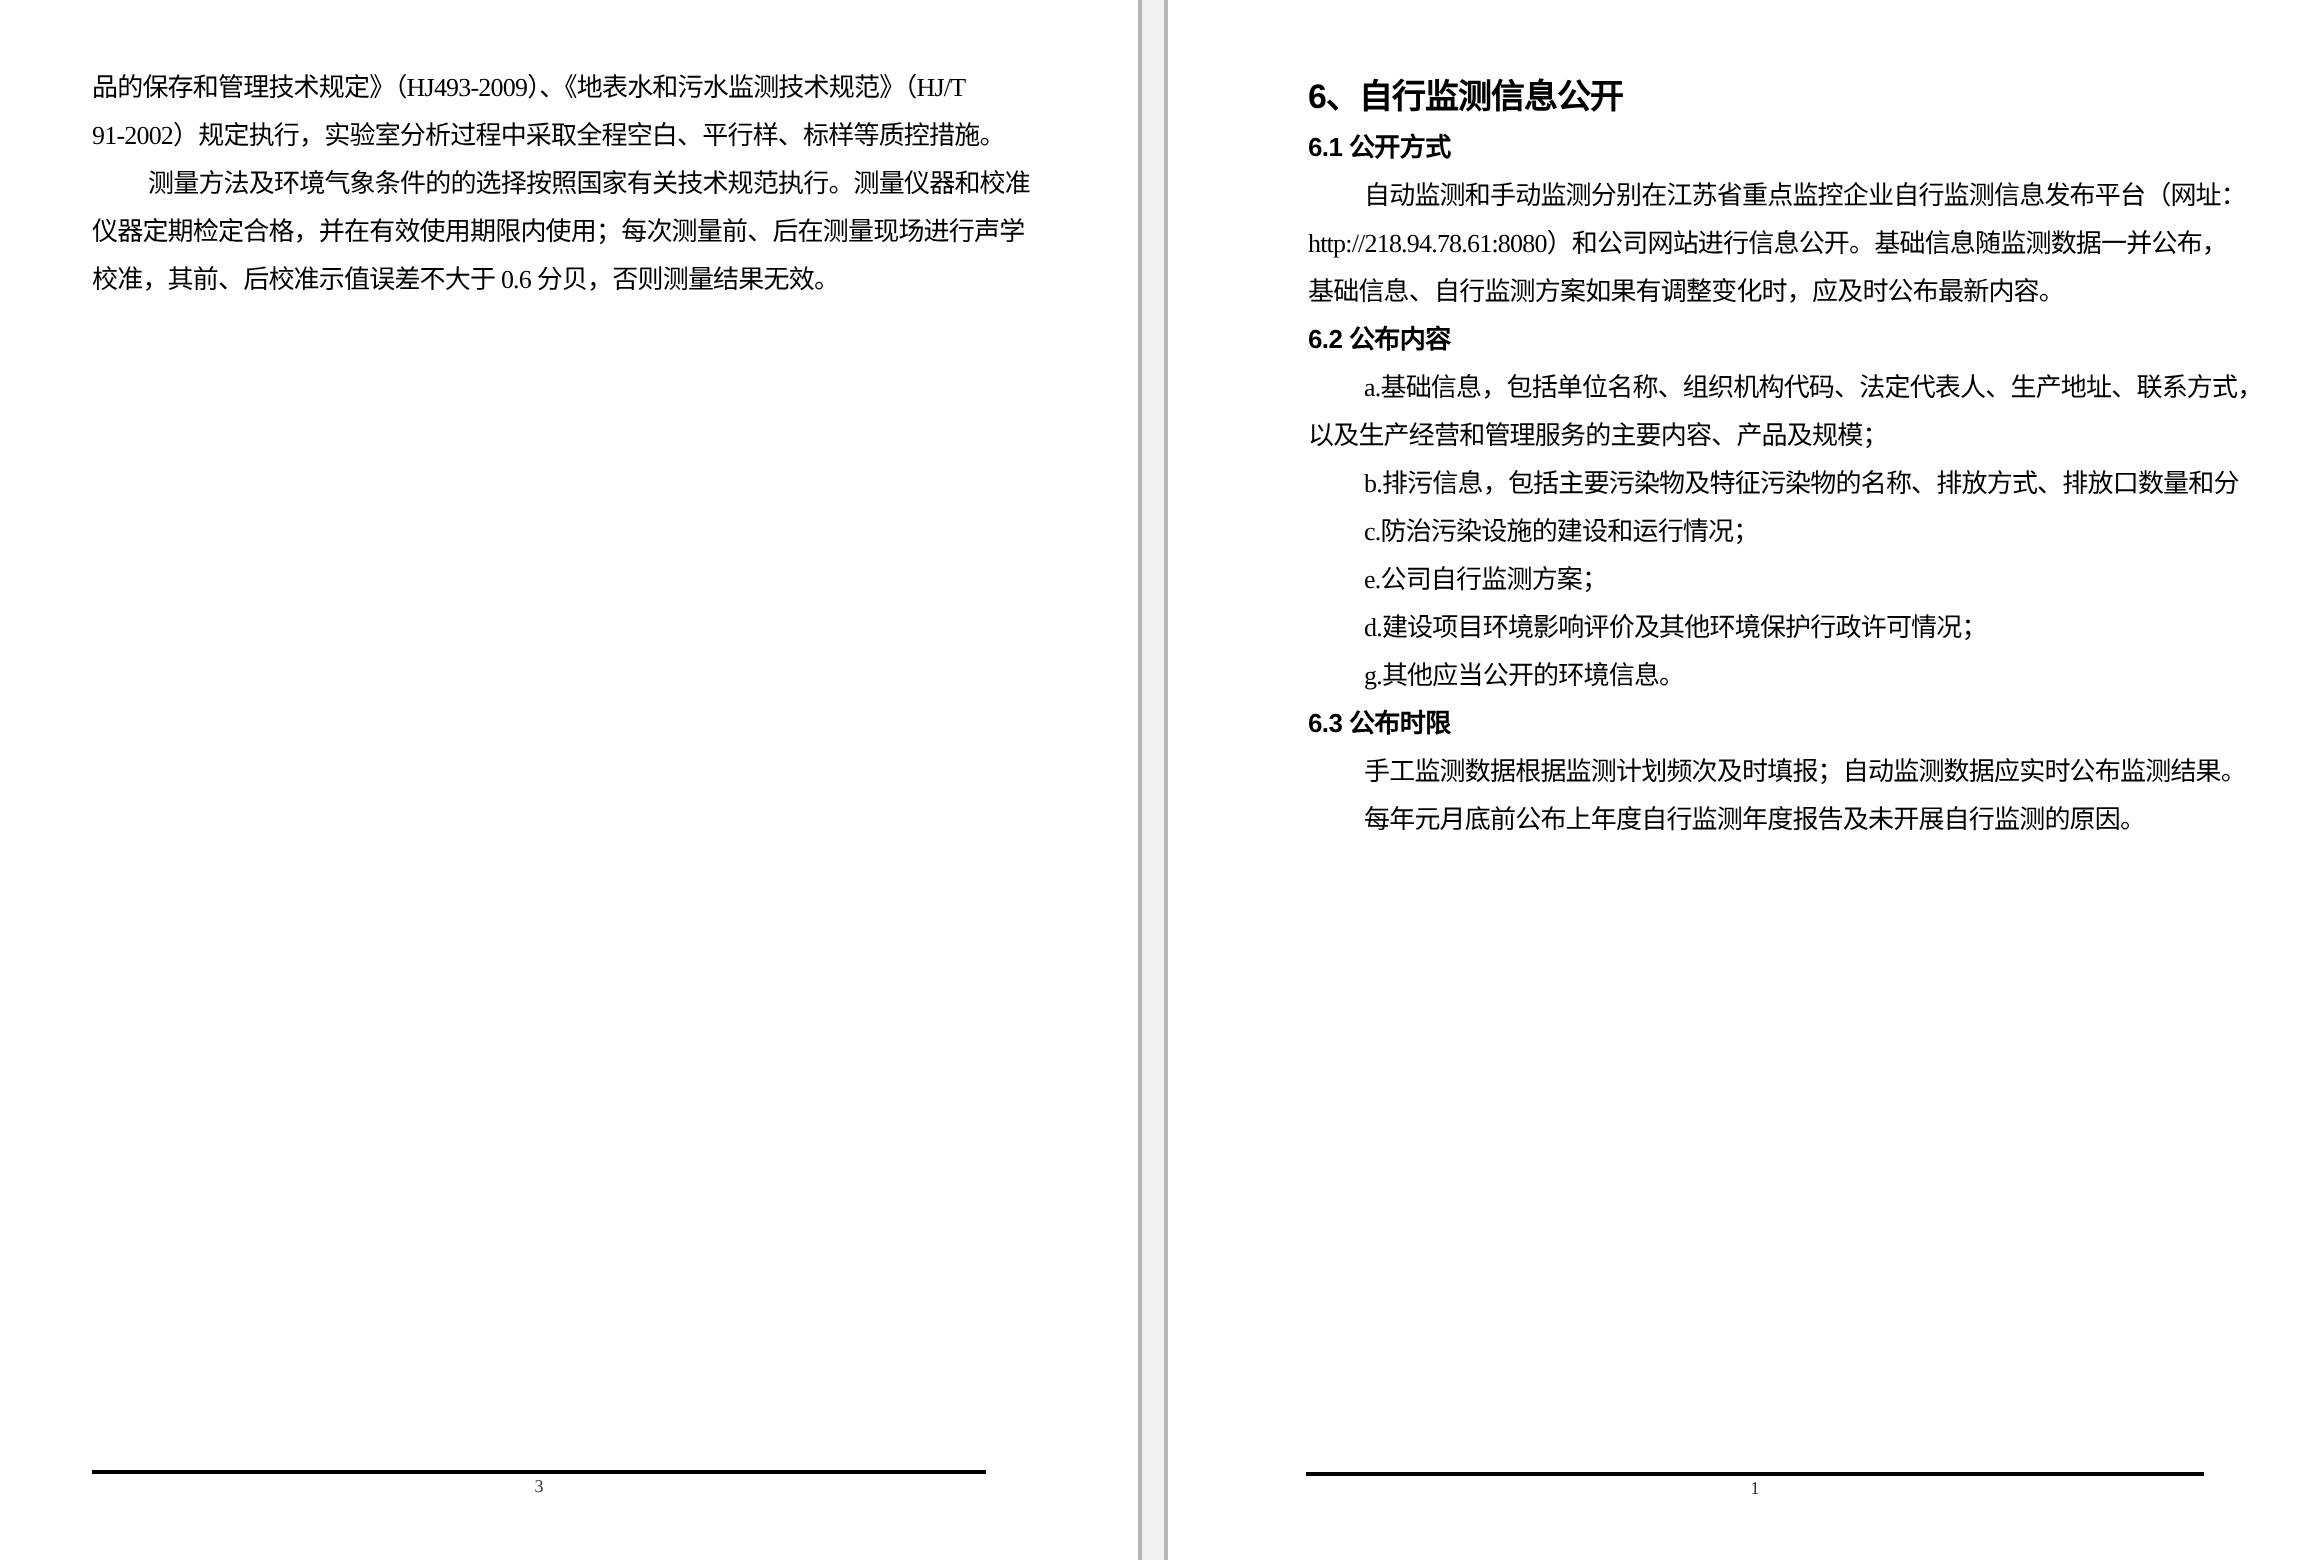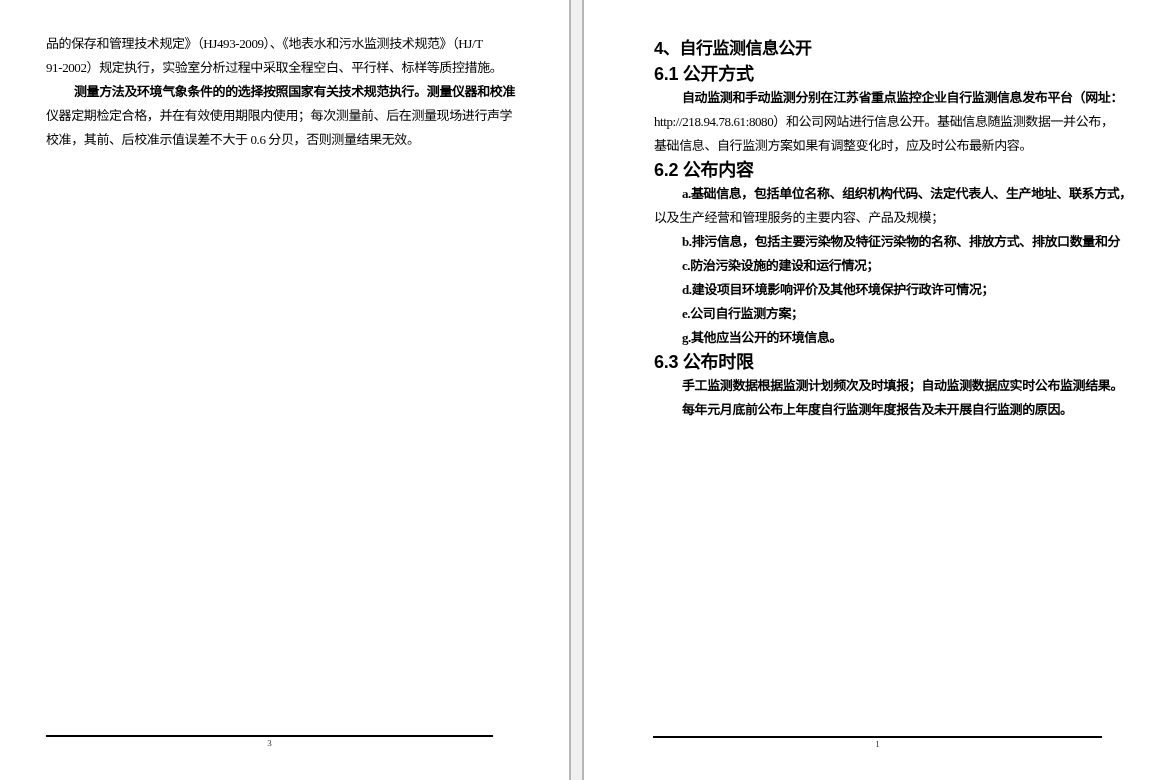--- a/index.html
+++ b/index.html
@@ -37,34 +37,34 @@
   .textblock { position: absolute; }
   .page-left  .textblock { left: 46px; top: 32px; width: 480px; }
   .page-right .textblock { left: 70px; top: 36px; width: 470px; }
   .bline {
     height: 24px;
     line-height: 24px;
     font-size: 13px;
     letter-spacing: -0.4px;
     white-space: nowrap;
   }
-  .indent { padding-left: 28px; font-weight: bold; }
+  .indent { padding-left: 28px; }
   .chapter-heading {
     height: 26px;
     line-height: 26px;
     font-size: 17px;
     font-weight: bold;
     letter-spacing: -0.5px;
     white-space: nowrap;
     font-family: "Liberation Sans", "DejaVu Sans", sans-serif;
   }
   .section-title {
     height: 24px;
     line-height: 24px;
-    font-size: 18px;
+    font-size: 13px;
     font-weight: bold;
     letter-spacing: -0.3px;
     white-space: nowrap;
     font-family: "Liberation Sans", "DejaVu Sans", sans-serif;
   }
   .footer {
     position: absolute;
     text-align: center;
   }
   .page-left  .footer { left: 46px; top: 735px; width: 447px; }
@@ -96,34 +96,34 @@
     <div class="footer">
       <div class="footer-rule"></div>
       <div class="page-number">3</div>
     </div>
   </div>
 
   <div class="gutter"></div>
 
   <div class="page page-right">
     <div class="textblock">
-      <div class="chapter-heading">4、自行监测信息公开</div>
+      <div class="chapter-heading">6、自行监测信息公开</div>
 
       <div class="section-title">6.1 公开方式</div>
       <div class="bline indent">自动监测和手动监测分别在江苏省重点监控企业自行监测信息发布平台（网址：</div>
       <div class="bline">http://218.94.78.61:8080）和公司网站进行信息公开。基础信息随监测数据一并公布，</div>
       <div class="bline">基础信息、自行监测方案如果有调整变化时，应及时公布最新内容。</div>
 
       <div class="section-title">6.2 公布内容</div>
       <div class="bline indent">a.基础信息，包括单位名称、组织机构代码、法定代表人、生产地址、联系方式，</div>
       <div class="bline">以及生产经营和管理服务的主要内容、产品及规模；</div>
       <div class="bline indent">b.排污信息，包括主要污染物及特征污染物的名称、排放方式、排放口数量和分</div>
       <div class="bline indent">c.防治污染设施的建设和运行情况；</div>
+      <div class="bline indent">e.公司自行监测方案；</div>
       <div class="bline indent">d.建设项目环境影响评价及其他环境保护行政许可情况；</div>
-      <div class="bline indent">e.公司自行监测方案；</div>
       <div class="bline indent">g.其他应当公开的环境信息。</div>
 
       <div class="section-title">6.3 公布时限</div>
       <div class="bline indent">手工监测数据根据监测计划频次及时填报；自动监测数据应实时公布监测结果。</div>
       <div class="bline indent">每年元月底前公布上年度自行监测年度报告及未开展自行监测的原因。</div>
     </div>
     <div class="footer">
       <div class="footer-rule"></div>
       <div class="page-number">1</div>
     </div>

